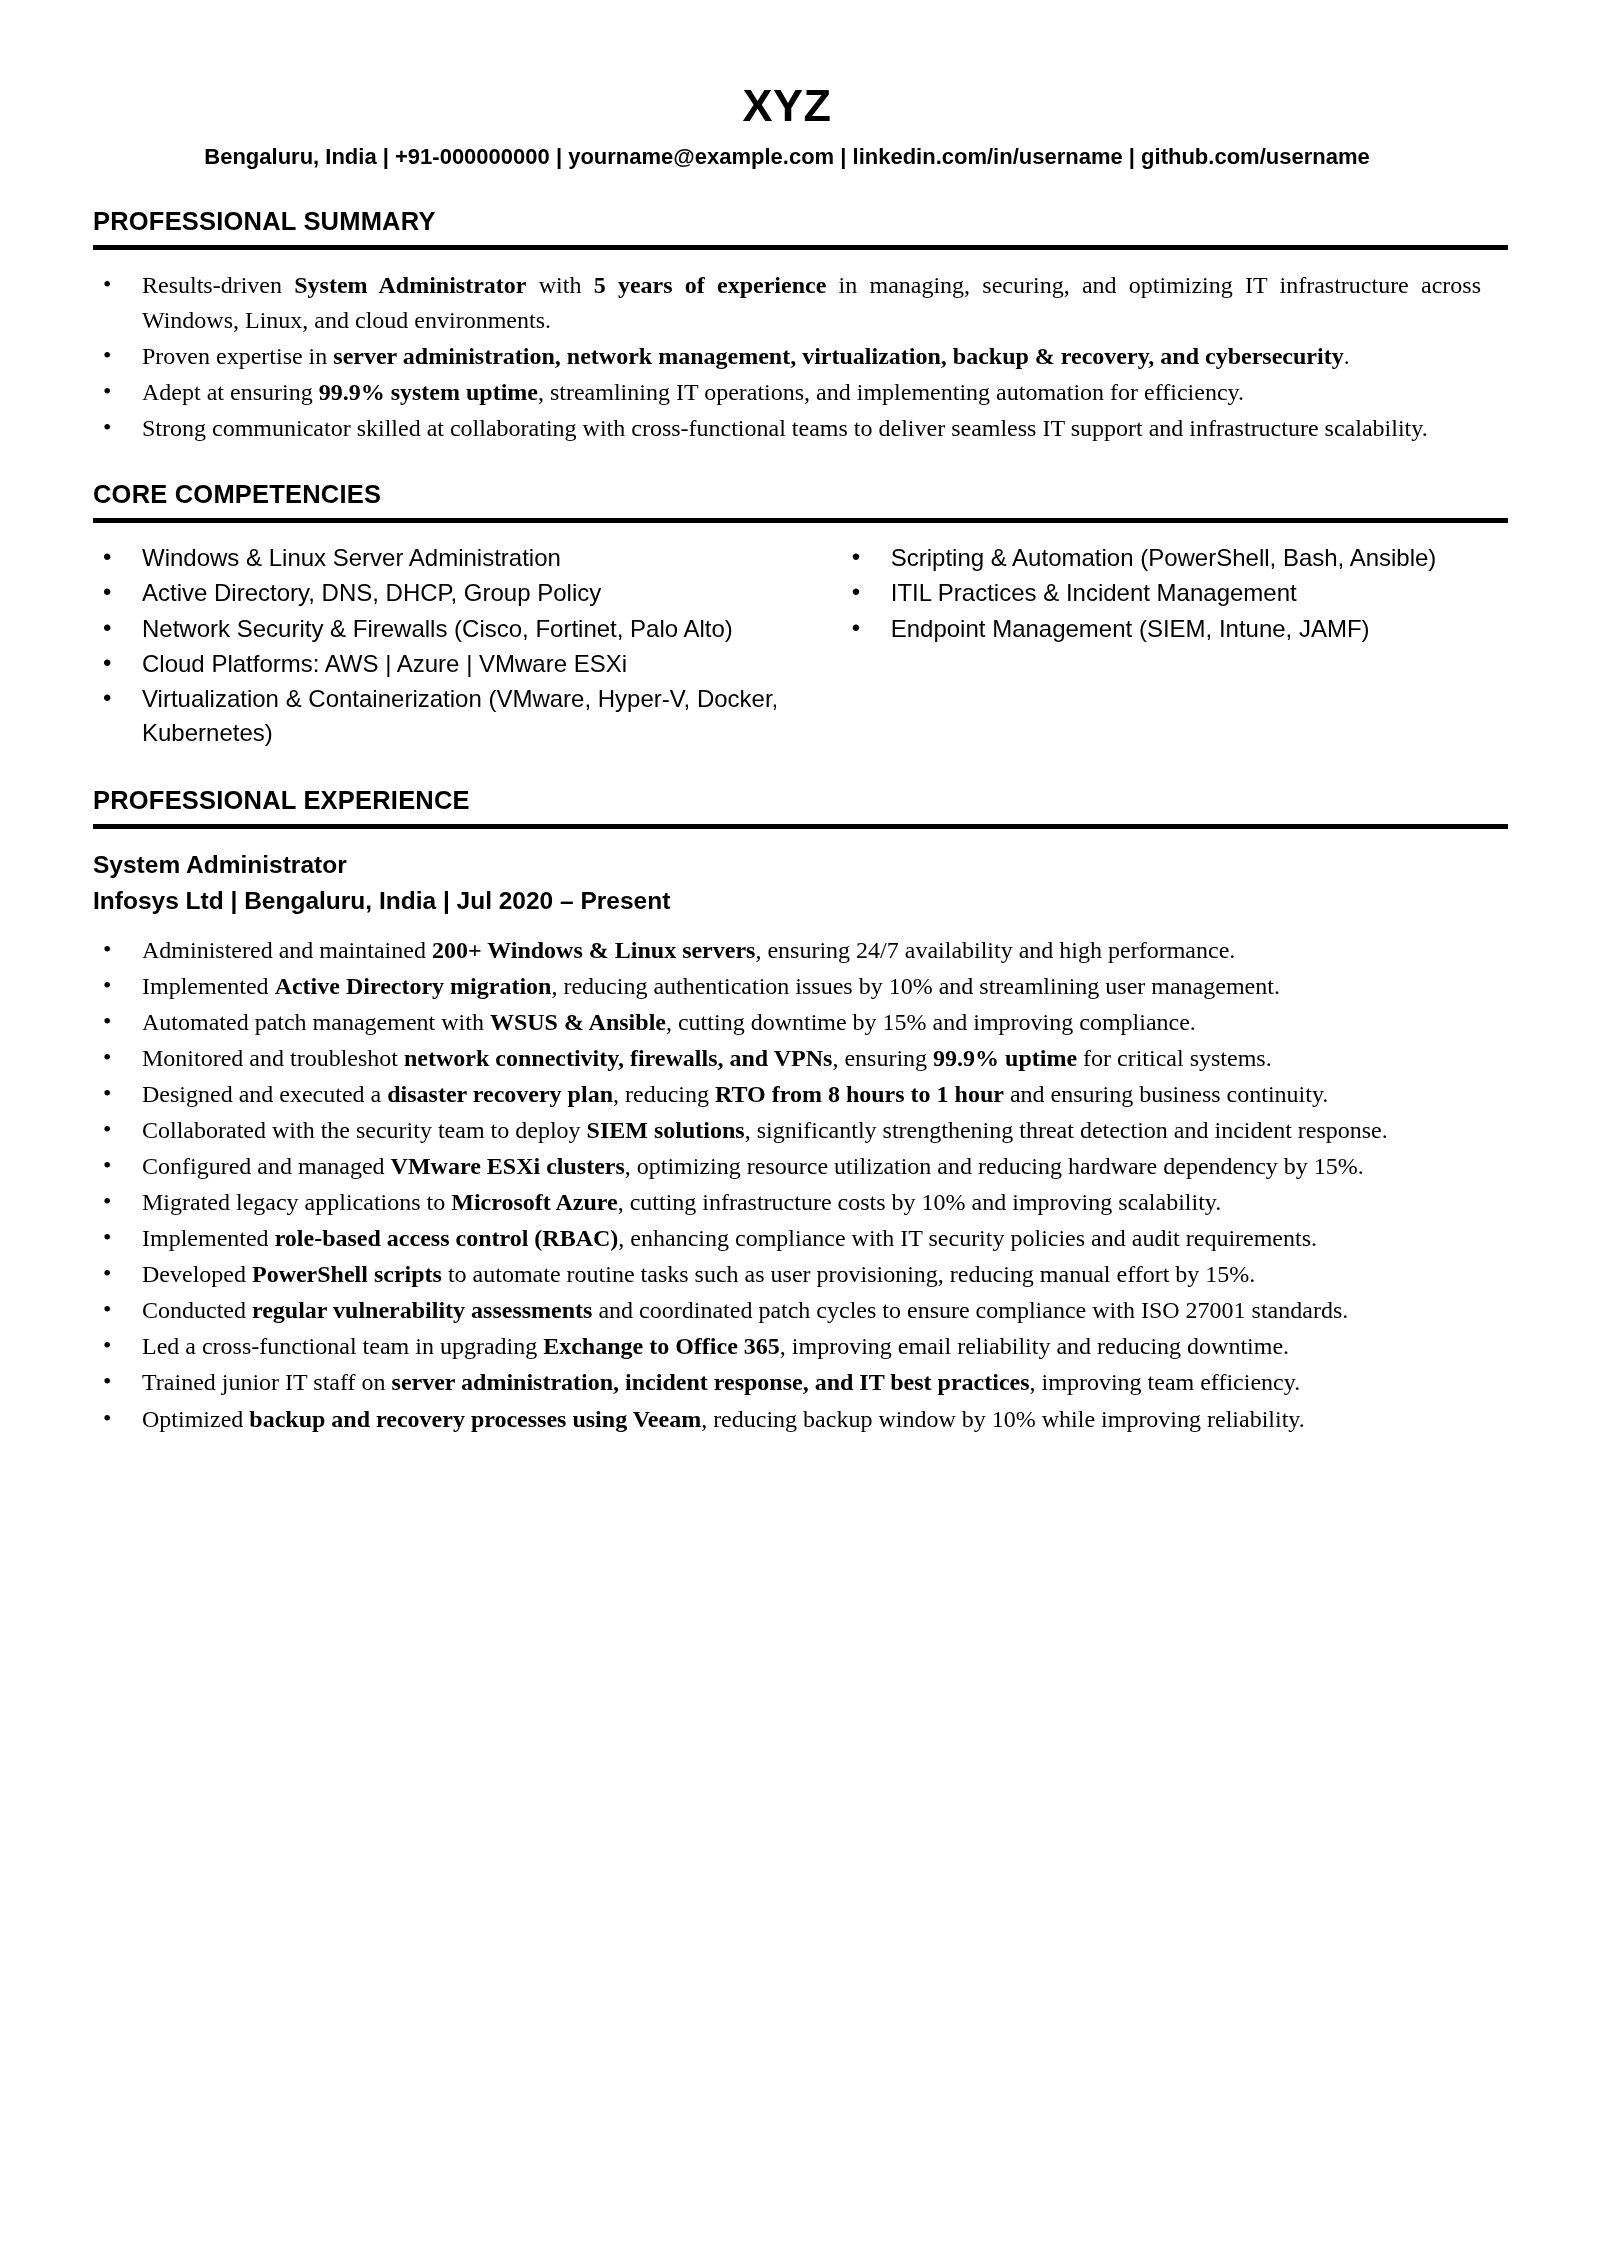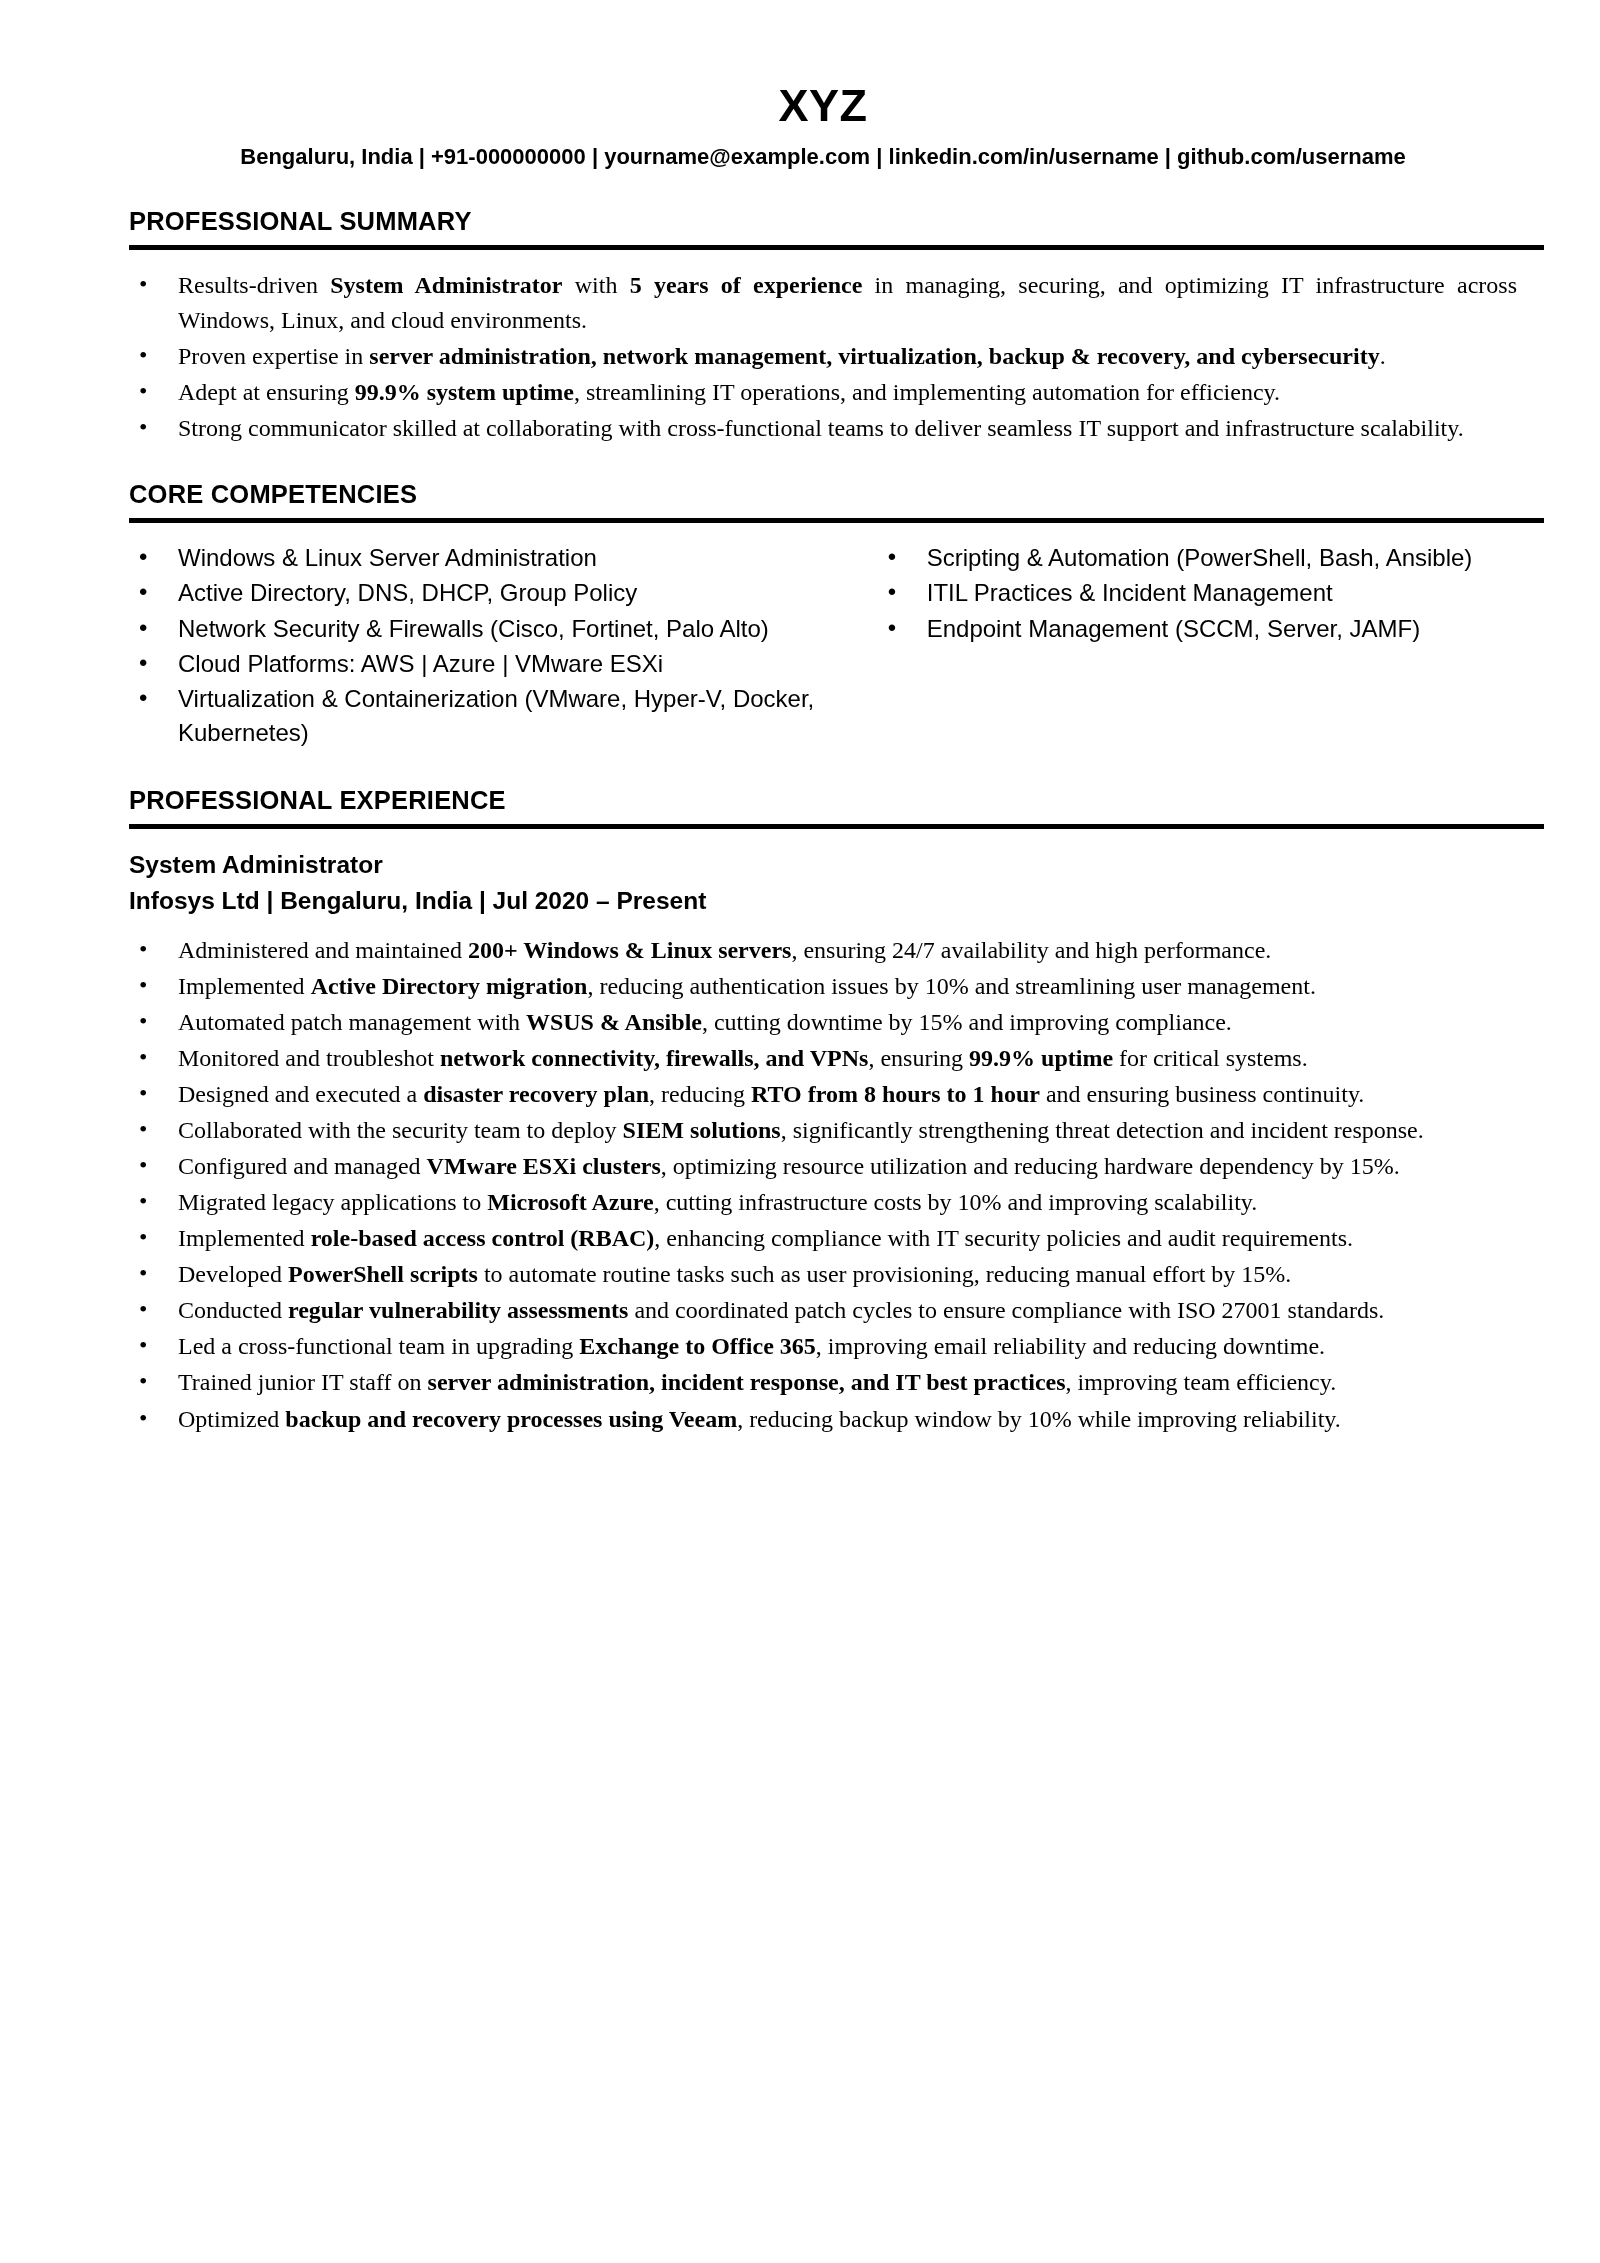--- a/index.html
+++ b/index.html
@@ -13,21 +13,20 @@
     font-family: "Liberation Sans", sans-serif;
     color: #000000;
     position: relative;
     overflow: hidden;
   }
   .page {
     box-sizing: border-box;
     width: 1549px;
     min-height: 2263px;
     padding: 70px 68px 0 93px;
-    margin-left: 36px;
   }
 
   
   .resume-header {
     text-align: center;
   }
   .cand-name {
     font-size: 45px;
     font-weight: bold;
     letter-spacing: 0.5px;
@@ -152,21 +151,21 @@
             <li><span>Active Directory, DNS, DHCP, Group Policy</span></li>
             <li><span>Network Security &amp; Firewalls (Cisco, Fortinet, Palo Alto)</span></li>
             <li><span>Cloud Platforms: AWS | Azure | VMware ESXi</span></li>
             <li><span>Virtualization &amp; Containerization (VMware, Hyper-V, Docker, Kubernetes)</span></li>
           </ul>
       </div>
       <div class="col right">
         <ul class="bullets" id="comp-right">
             <li><span>Scripting &amp; Automation (PowerShell, Bash, Ansible)</span></li>
             <li><span>ITIL Practices &amp; Incident Management</span></li>
-            <li><span>Endpoint Management (SCCM, Server, JAMF)</span></li>
+            <li><span>Endpoint Management (SIEM, Intune, JAMF)</span></li>
           </ul>
       </div>
     </div>
   </div>
 
   <div class="section">
     <div class="section-title">PROFESSIONAL EXPERIENCE</div>
     <div class="section-rule"></div>
     <div id="jobs">
         <div>

